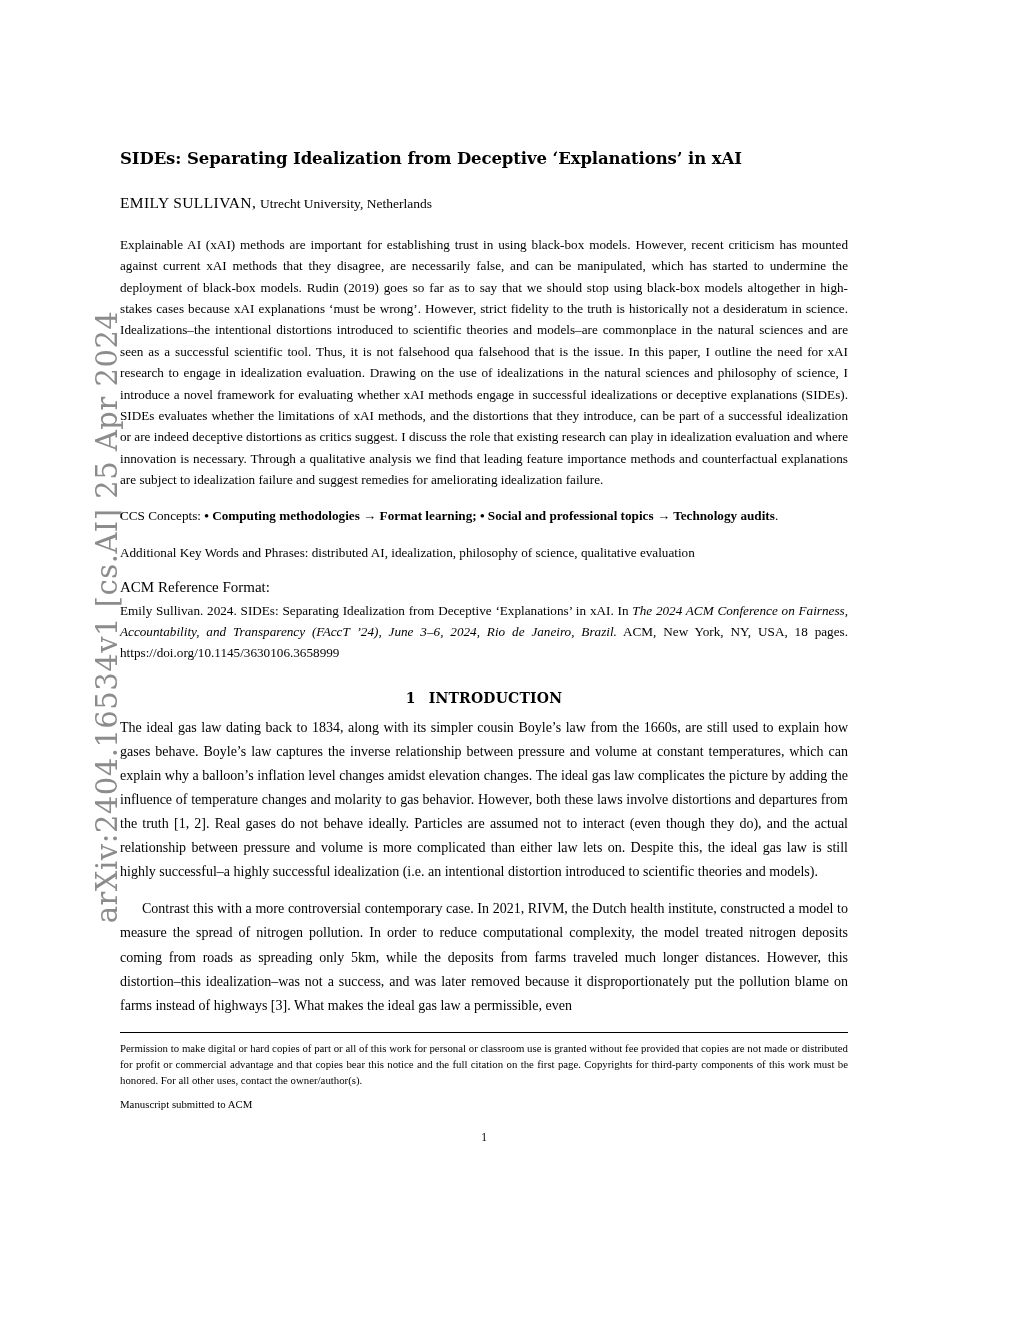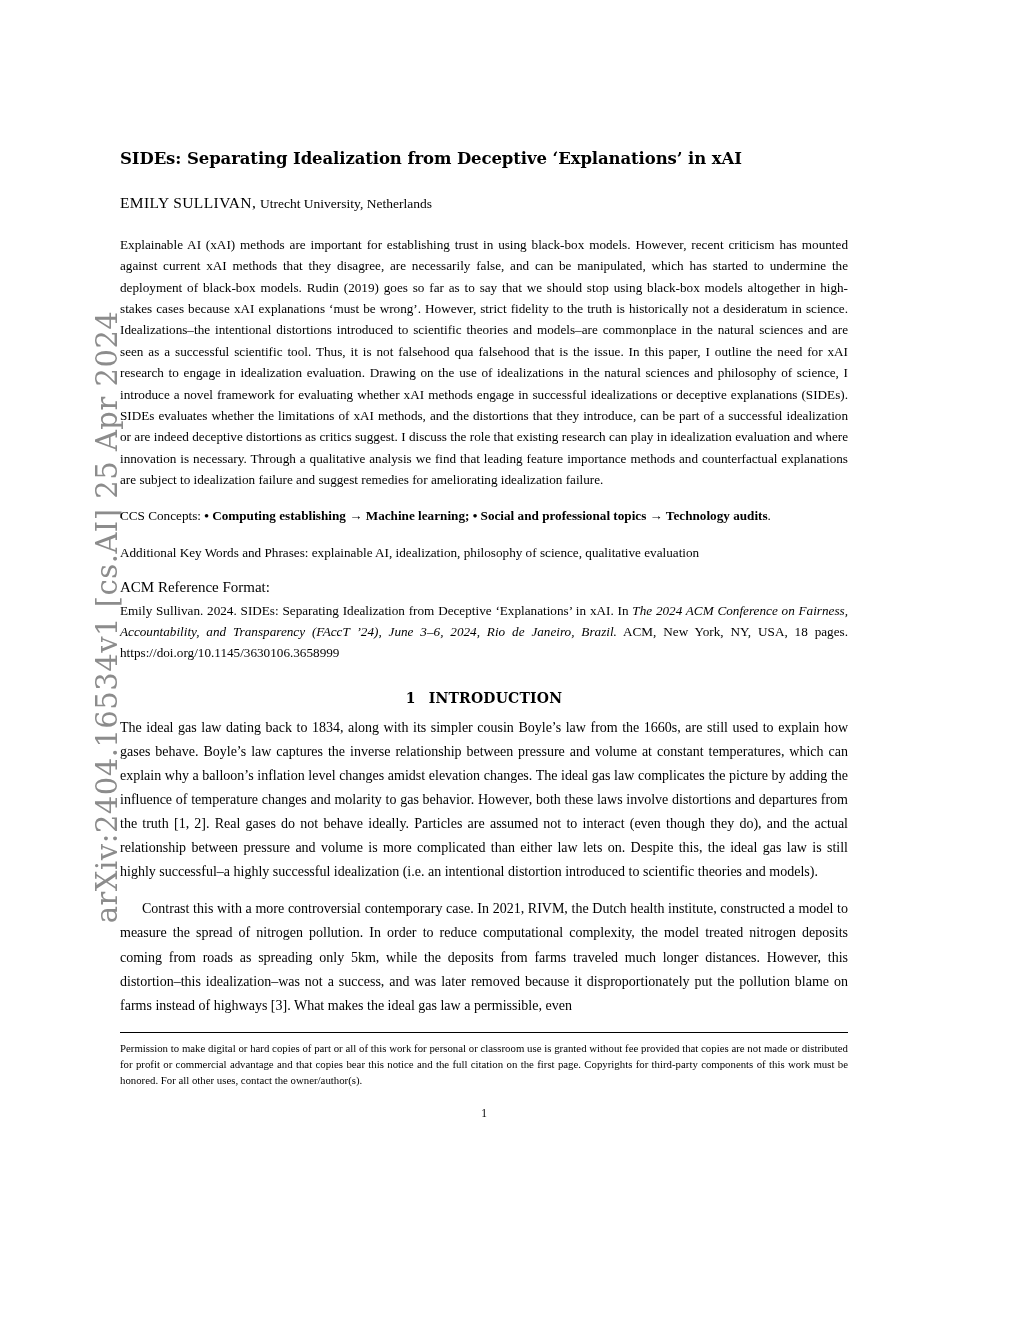--- a/index.html
+++ b/index.html
@@ -142,37 +142,38 @@
 
   <div class="authors">
     <span class="name">EMILY SULLIVAN,</span>
     <span class="affil">Utrecht University, Netherlands</span>
   </div>
 
   <div class="abstract">Explainable AI (xAI) methods are important for establishing trust in using black-box models. However, recent criticism has mounted against current xAI methods that they disagree, are necessarily false, and can be manipulated, which has started to undermine the deployment of black-box models. Rudin (2019) goes so far as to say that we should stop using black-box models altogether in high-stakes cases because xAI explanations ‘must be wrong’. However, strict fidelity to the truth is historically not a desideratum in science. Idealizations–the intentional distortions introduced to scientific theories and models–are commonplace in the natural sciences and are seen as a successful scientific tool. Thus, it is not falsehood qua falsehood that is the issue. In this paper, I outline the need for xAI research to engage in idealization evaluation. Drawing on the use of idealizations in the natural sciences and philosophy of science, I introduce a novel framework for evaluating whether xAI methods engage in successful idealizations or deceptive explanations (SIDEs). SIDEs evaluates whether the limitations of xAI methods, and the distortions that they introduce, can be part of a successful idealization or are indeed deceptive distortions as critics suggest. I discuss the role that existing research can play in idealization evaluation and where innovation is necessary. Through a qualitative analysis we find that leading feature importance methods and counterfactual explanations are subject to idealization failure and suggest remedies for ameliorating idealization failure.</div>
 
   <div class="meta-line">
     <span>CCS Concepts:</span>
-    <b>• Computing establishing → Machine learning;</b><b> • Social and professional topics → Technology audits</b><span>.</span>
+    <b>• Computing methodologies → Format learning;</b><b> • Social and professional topics → Technology audits</b><span>.</span>
   </div>
 
   <div class="meta-line">
-    <span>Additional Key Words and Phrases:</span><span> explainable AI, idealization, philosophy of science, qualitative evaluation</span>
+    <span>Additional Key Words and Phrases:</span><span> distributed AI, idealization, philosophy of science, qualitative evaluation</span>
   </div>
 
   <div class="ref-format-head">ACM Reference Format:</div>
   <div class="ref-format-body">
     <span>Emily Sullivan. 2024. SIDEs: Separating Idealization from Deceptive ‘Explanations’ in xAI. In </span><i>The 2024 ACM Conference on Fairness, Accountability, and Transparency (FAccT ’24), June 3–6, 2024, Rio de Janeiro, Brazil.</i><span> ACM, New York, NY, USA, 18 pages. https://doi.org/10.1145/3630106.3658999</span>
   </div>
 
   <div class="section-head">
     <span class="num">1</span><span>INTRODUCTION</span>
   </div>
 
   <div class="body-par">The ideal gas law dating back to 1834, along with its simpler cousin Boyle’s law from the 1660s, are still used to explain how gases behave. Boyle’s law captures the inverse relationship between pressure and volume at constant temperatures, which can explain why a balloon’s inflation level changes amidst elevation changes. The ideal gas law complicates the picture by adding the influence of temperature changes and molarity to gas behavior. However, both these laws involve distortions and departures from the truth [1, 2]. Real gases do not behave ideally. Particles are assumed not to interact (even though they do), and the actual relationship between pressure and volume is more complicated than either law lets on. Despite this, the ideal gas law is still highly successful–a highly successful idealization (i.e. an intentional distortion introduced to scientific theories and models).</div>
   <div class="body-par indent">Contrast this with a more controversial contemporary case. In 2021, RIVM, the Dutch health institute, constructed a model to measure the spread of nitrogen pollution. In order to reduce computational complexity, the model treated nitrogen deposits coming from roads as spreading only 5km, while the deposits from farms traveled much longer distances. However, this distortion–this idealization–was not a success, and was later removed because it disproportionately put the pollution blame on farms instead of highways [3]. What makes the ideal gas law a permissible, even</div>
 
   <hr class="footnote-rule">
 
   <div class="footnote">Permission to make digital or hard copies of part or all of this work for personal or classroom use is granted without fee provided that copies are not made or distributed for profit or commercial advantage and that copies bear this notice and the full citation on the first page. Copyrights for third-party components of this work must be honored. For all other uses, contact the owner/author(s).</div>
+  <div class="footnote-small">Manuscript submitted to ACM</div>
 
   <div class="page-number">1</div>
 </div>
 
 </body></html>

